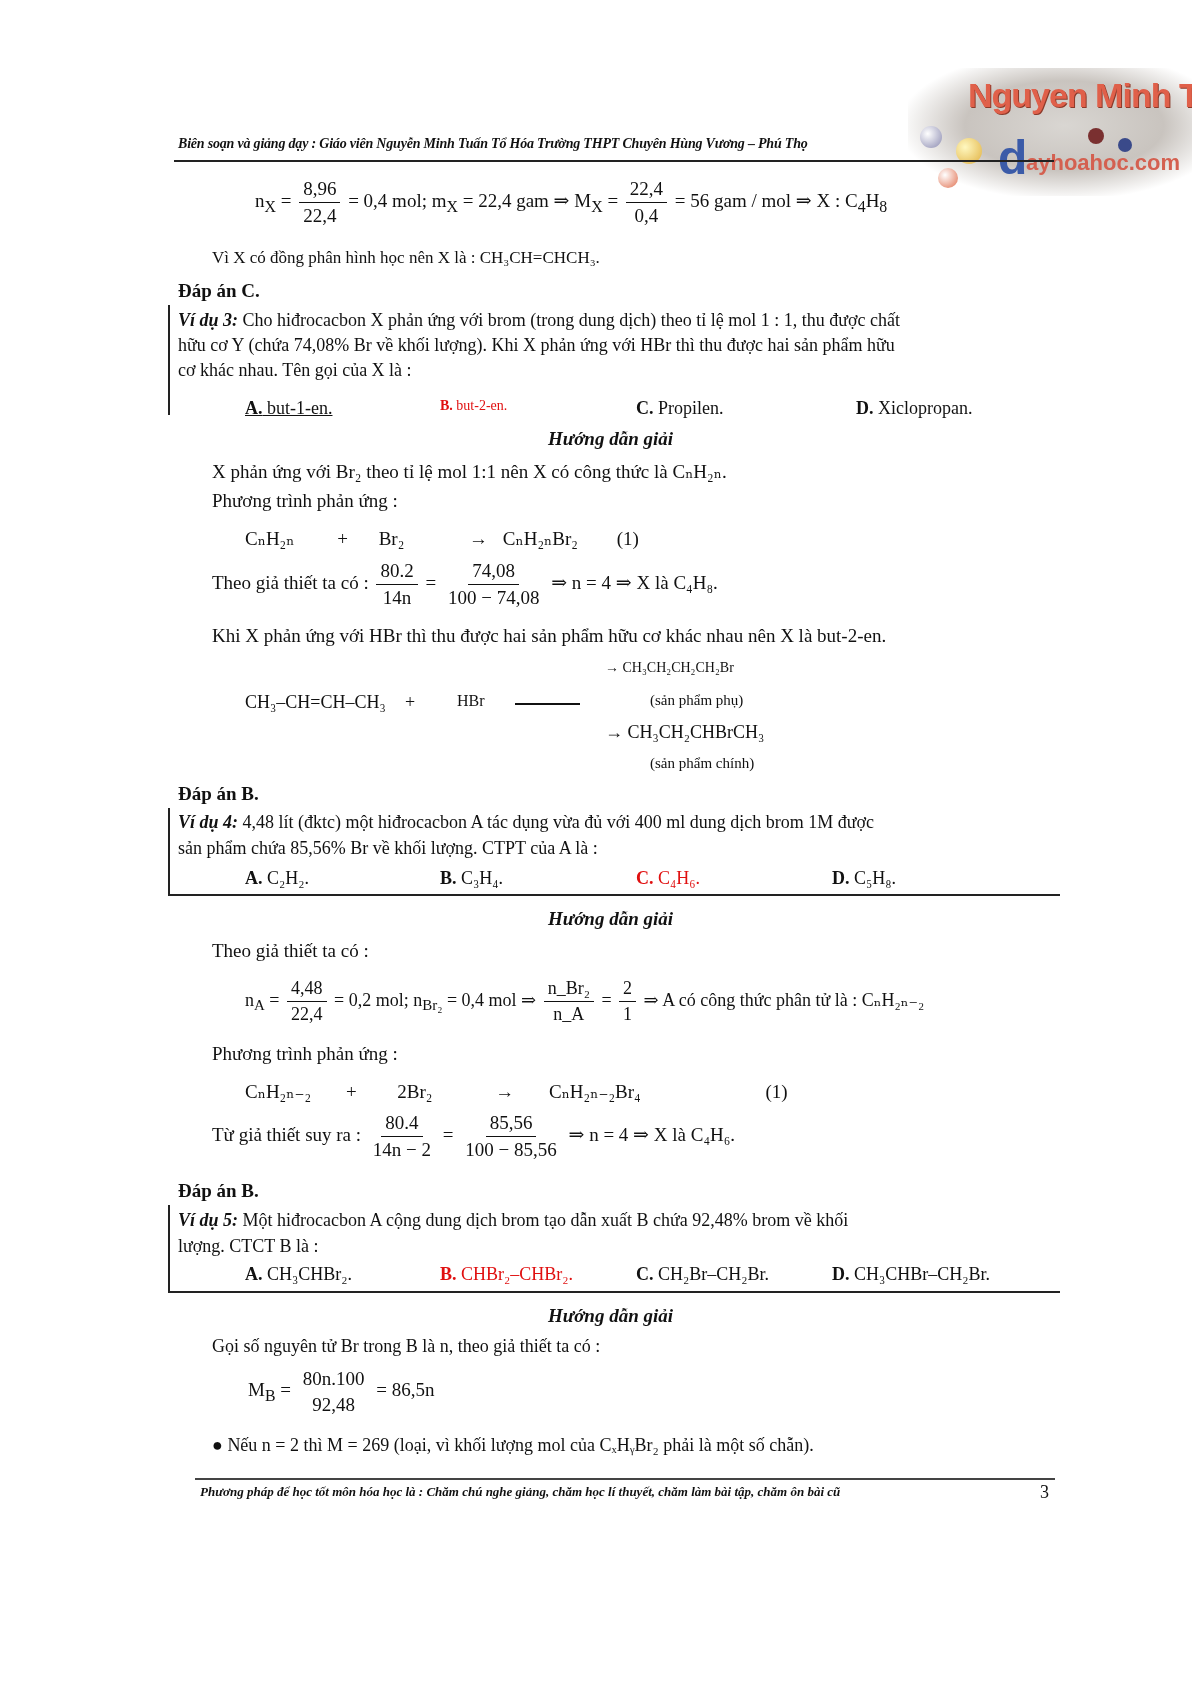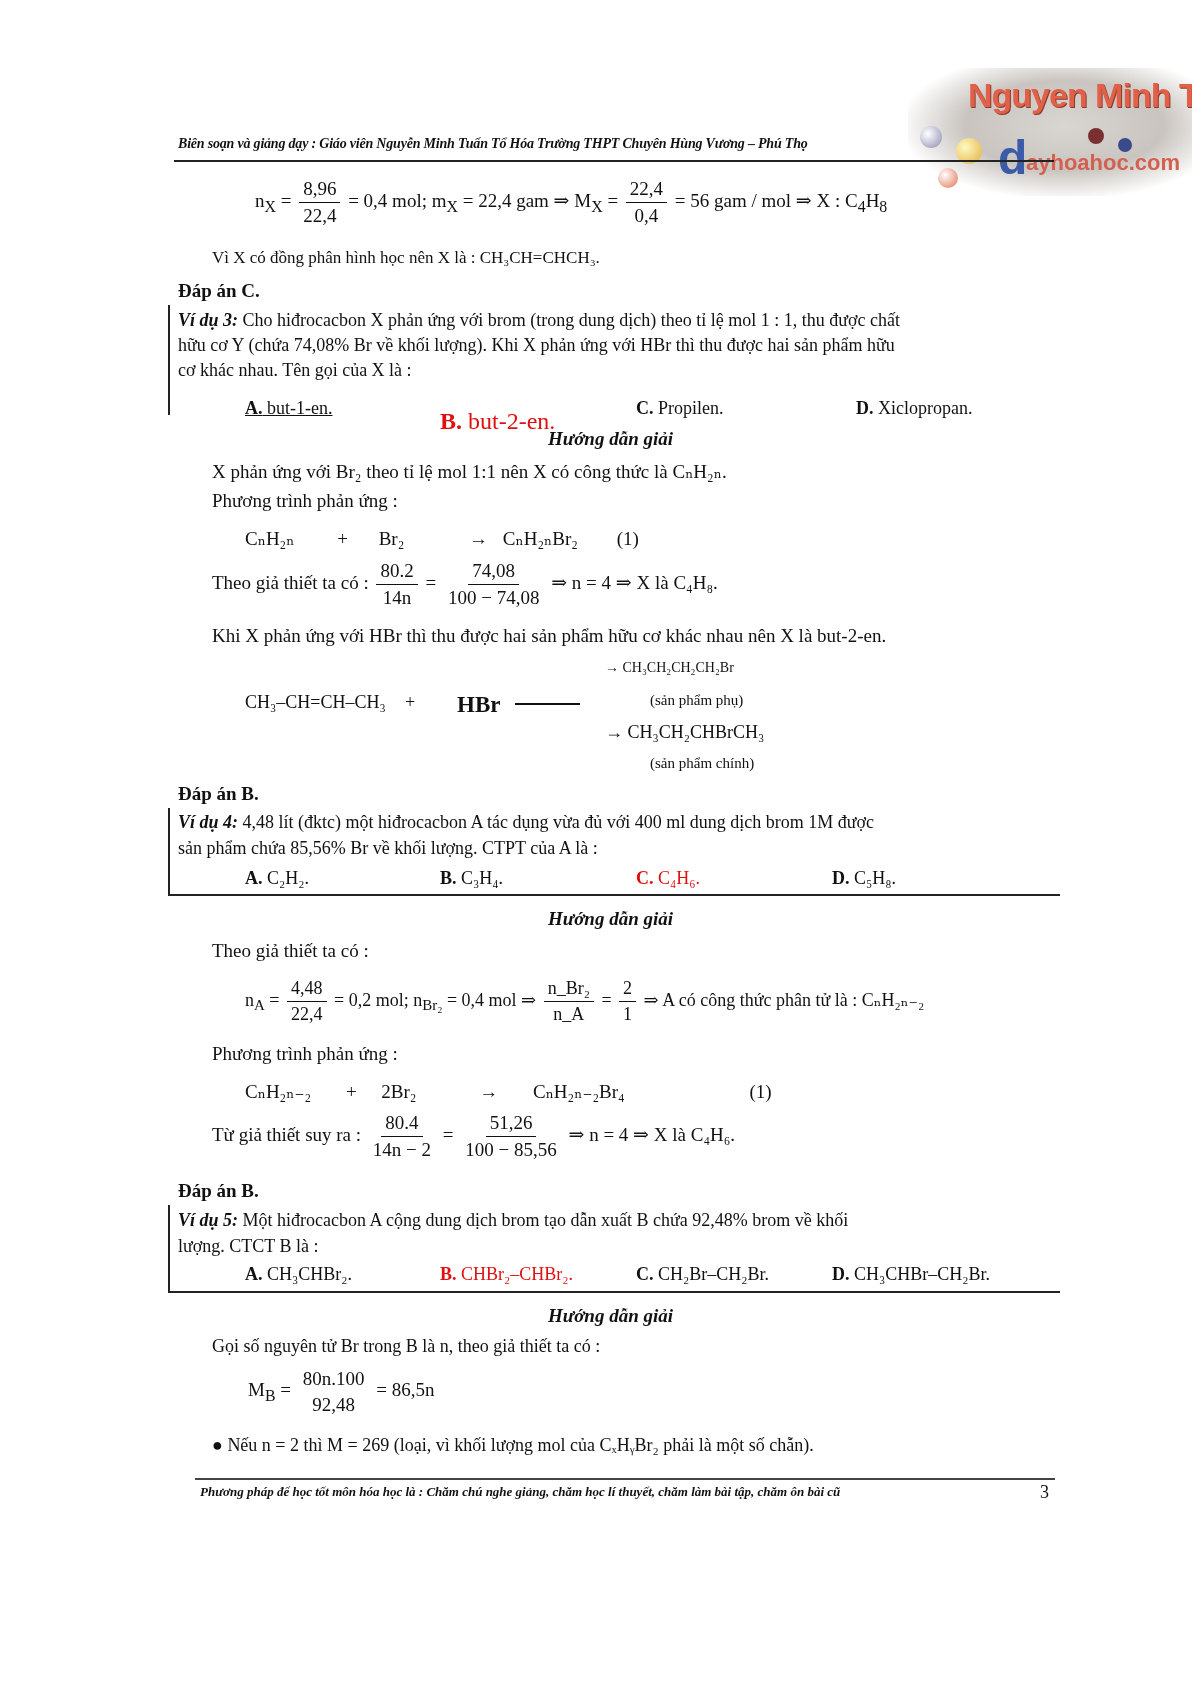--- a/index.html
+++ b/index.html
@@ -67,21 +67,21 @@
 <div class="abs line bold" style="left:178px;top:280px;">Đáp án C.</div>
 
 <div class="qbox-left" style="left:168px;top:305px;height:110px;"></div>
 <div class="abs line" style="left:178px;top:310px;font-size:18px;">
   <span class="bold italic">Ví dụ 3:</span><span> Cho hiđrocacbon X phản ứng với brom (trong dung dịch) theo tỉ lệ mol 1 : 1, thu được chất</span>
 </div>
 <div class="abs line" style="left:178px;top:335px;font-size:18px;">hữu cơ Y (chứa 74,08% Br về khối lượng). Khi X phản ứng với HBr thì thu được hai sản phẩm hữu</div>
 <div class="abs line" style="left:178px;top:360px;font-size:18px;">cơ khác nhau. Tên gọi của X là :</div>
 <div id="q3-options">
     <div class="option" style="left: 245px; top: 398px; font-size: 18px; text-decoration: underline;"><span class="opt-letter">A.</span><span> but-1-en.</span></div>
-    <div class="option red" style="left: 440px; top: 408px; font-size: 24px; text-align: center;"><span class="opt-letter">B.</span><span> but-2-en.</span></div>
+    <div class="option red" style="left: 440px; top: 398px; font-size: 14px; text-align: center;"><span class="opt-letter">B.</span><span> but-2-en.</span></div>
     <div class="option" style="left: 636px; top: 398px; font-size: 18px;"><span class="opt-letter">C.</span><span> Propilen.</span></div>
     <div class="option" style="left: 832px; top: 398px; font-size: 18px; margin-left: 24px;"><span class="opt-letter">D.</span><span> Xiclopropan.</span></div>
   </div>
 
 <div class="abs line center-title" style="left:548px;top:428px;">Hướng dẫn giải</div>
 <div class="abs line" style="left:212px;top:460px;">X phản ứng với Br₂ theo tỉ lệ mol 1:1 nên X có công thức là CₙH₂ₙ.</div>
 <div class="abs line" style="left:212px;top:490px;">Phương trình phản ứng :</div>
 <div class="abs line" style="left:245px;top:527px;">
   <span>CₙH₂ₙ</span>
   <span style="margin-left:38px">+</span>
@@ -99,21 +99,21 @@
   <span>=</span>
   <span class="frac">
       <span class="num">74,08</span>
       <span class="den">100 − 74,08</span>
     </span>
   <span>⇒ n = 4 ⇒ X là C₄H₈.</span>
 </div>
 <div class="abs line" style="left:212px;top:625px;">Khi X phản ứng với HBr thì thu được hai sản phẩm hữu cơ khác nhau nên X là but-2-en.</div>
 <div class="abs line" style="left:245px;top:692px;font-size:18px;">CH₃–CH=CH–CH₃</div>
 <div class="abs line" style="left:405px;top:692px;font-size:18px;">+</div>
-<div class="abs line" style="left:457px;top:692px;font-size:23px;font-weight:bold;">HBr</div>
+<div class="abs line" style="left:457px;top:692px;font-size:16px;">HBr</div>
 <div class="abs" style="left:515px;top:703px;width:65px;height:2px;background:#111;"></div>
 <div class="abs line" style="left:605px;top:660px;font-size:14px;">→ CH₃CH₂CH₂CH₂Br</div>
 <div class="abs line" style="left:650px;top:692px;font-size:15px;">(sản phẩm phụ)</div>
 <div class="abs line" style="left:605px;top:722px;font-size:18px;">→ CH₃CH₂CHBrCH₃</div>
 <div class="abs line" style="left:650px;top:755px;font-size:15px;">(sản phẩm chính)</div>
 <div class="abs line bold" style="left:178px;top:783px;">Đáp án B.</div>
 
 <div class="qbox-left" style="left:168px;top:808px;height:88px;"></div>
 <div class="qbox-bottom" style="left:168px;top:894px;width:892px;"></div>
 <div class="abs line" style="left:178px;top:812px;font-size:18px;">
@@ -146,34 +146,34 @@
   <span class="frac">
       <span class="num">2</span>
       <span class="den">1</span>
     </span>
   <span>⇒ A có công thức phân tử là : CₙH₂ₙ₋₂</span>
 </div>
 <div class="abs line" style="left:212px;top:1043px;">Phương trình phản ứng :</div>
 <div class="abs line" style="left:245px;top:1080px;">
   <span>CₙH₂ₙ₋₂</span>
   <span style="margin-left:30px">+</span>
-  <span style="margin-left:20px">2Br₂</span>
+  <span style="margin-left:36px">2Br₂</span>
   <span style="margin-left:58px">→</span>
   <span style="margin-left:30px">CₙH₂ₙ₋₂Br₄</span>
   <span style="margin-left:120px">(1)</span>
 </div>
 <div class="abs line" style="left:212px;top:1112px;">
   <span>Từ giả thiết suy ra :</span>
   <span class="frac">
       <span class="num">80.4</span>
       <span class="den">14n − 2</span>
     </span>
   <span>=</span>
   <span class="frac">
-      <span class="num">51,26</span>
+      <span class="num">85,56</span>
       <span class="den">100 − 85,56</span>
     </span>
   <span>⇒ n = 4 ⇒ X là C₄H₆.</span>
 </div>
 <div class="abs line bold" style="left:178px;top:1180px;">Đáp án B.</div>
 
 <div class="qbox-left" style="left:168px;top:1205px;height:88px;"></div>
 <div class="qbox-bottom" style="left:168px;top:1291px;width:892px;"></div>
 <div class="abs line" style="left:178px;top:1210px;font-size:18px;">
   <span class="bold italic">Ví dụ 5:</span><span> Một hiđrocacbon A cộng dung dịch brom tạo dẫn xuất B chứa 92,48% brom về khối</span>

